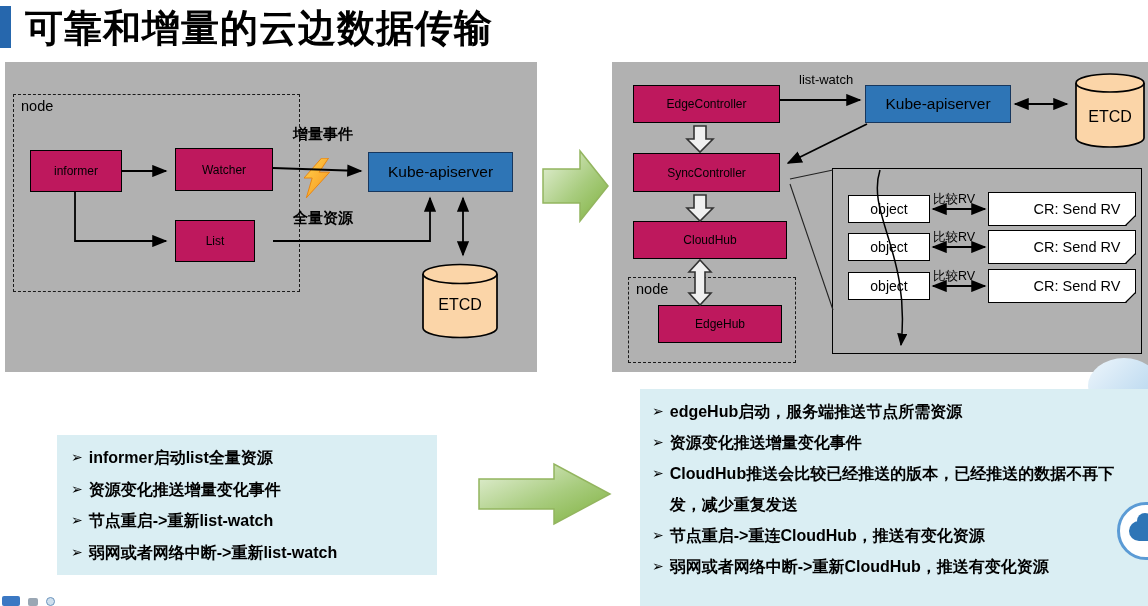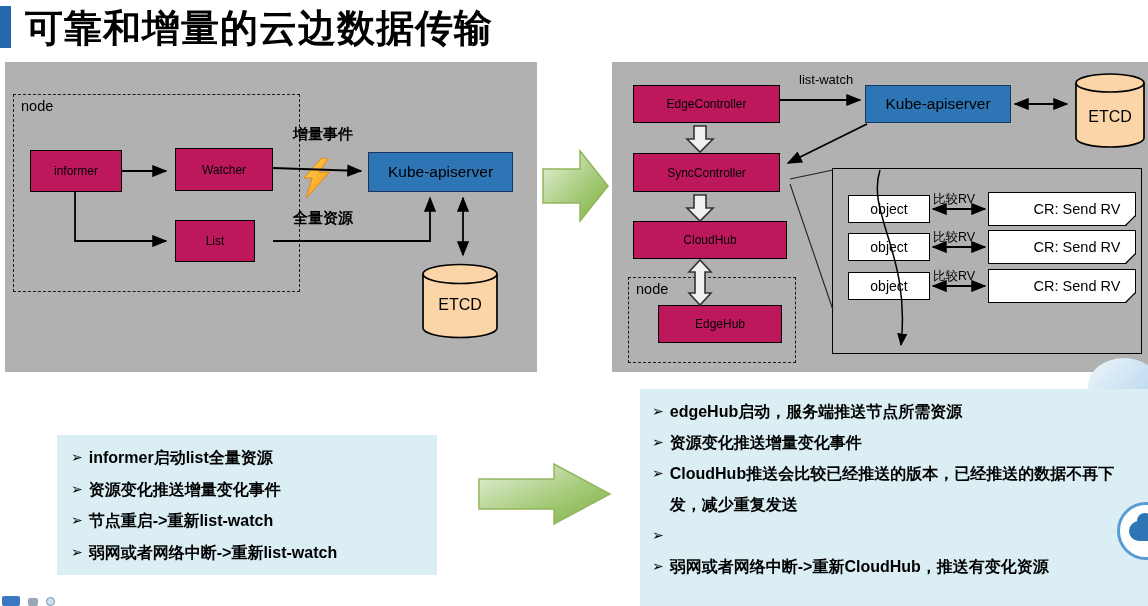--- a/index.html
+++ b/index.html
@@ -265,20 +265,21 @@
     <div class="nitem">
       <span class="bullet">➢</span>
       <span>资源变化推送增量变化事件</span>
     </div>
     <div class="nitem">
       <span class="bullet">➢</span>
       <span>CloudHub推送会比较已经推送的版本，已经推送的数据不再下发，减少重复发送</span>
     </div>
     <div class="nitem">
       <span class="bullet">➢</span>
+      <span>节点重启-&gt;重连CloudHub，推送有变化资源</span>
     </div>
     <div class="nitem">
       <span class="bullet">➢</span>
       <span>弱网或者网络中断-&gt;重新CloudHub，推送有变化资源</span>
     </div>
   </div>
 
   <div id="swirl"></div>
   <div id="logo">
     <div class="glyph"></div>

